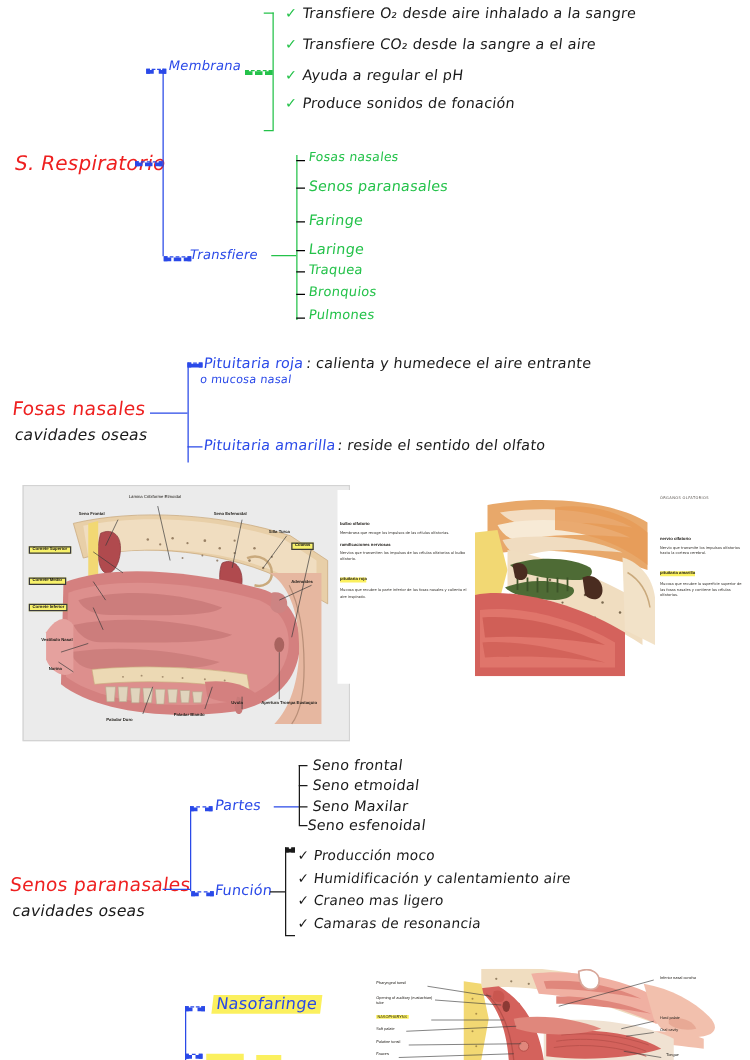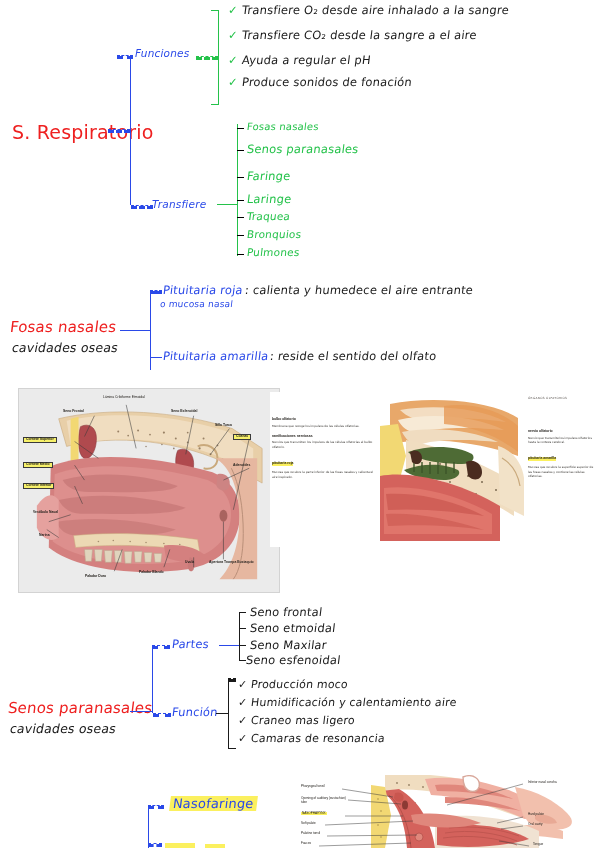--- a/index.html
+++ b/index.html
@@ -54,28 +54,28 @@
   .tiny { font-size:3.1px; }
   .tiny2 { font-size:3.4px; }
   .tiny3 { font-size:2.9px; }
   .bold { font-weight:bold; }
 </style>
 </head>
 <body>
 
 <div class="page">
 
-  <div class="hw hw-red" style="left:12px; top:121px; font-size:19px;">S. Respiratorio</div>
+  <div class="hw hw-red" style="left:12px; top:121px; font-size:16px;font-style:italic;">S. Respiratorio</div>
 
   <div class="hline c-blue dash" style="left:108px; top:129px; width:22px;"></div>
 
   <div class="vline c-blue" style="left:130px; top:55px; height:150px;"></div>
 
   <div class="hline c-blue dash" style="left:117px; top:55px; width:16px;"></div>
-  <div class="hw hw-blue italic" style="left:135px; top:47px; font-size:10.5px;">Funciones</div>
+  <div class="hw hw-blue italic" style="left:135px; top:47px; font-size:10.5px;">Membrana</div>
   <div class="hline c-green dash" style="left:196px; top:56px; width:22px;"></div>
 
   <div class="vline c-green" style="left:218px; top:10px; height:94px;"></div>
   <div class="hline c-green" style="left:211px; top:10px; width:8px;"></div>
   <div class="hline c-green" style="left:211px; top:104px; width:8px;"></div>
 
   <div class="hw" style="left:228px; top:3px; font-size:11.5px;">
     <span class="hw-green">✓</span>
     <span class="hw-black skew">Transfiere O₂ desde aire inhalado a la sangre</span>
   </div>

